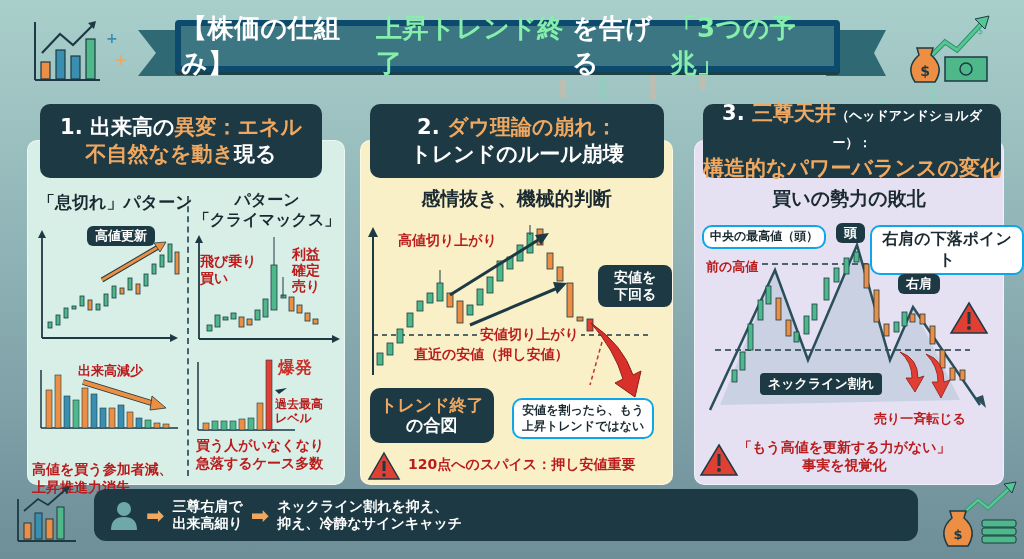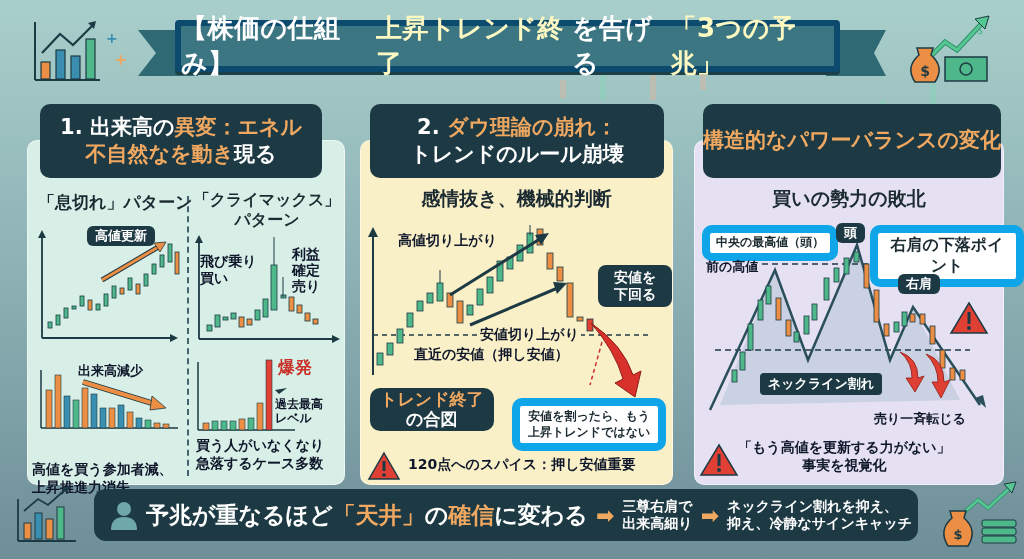--- a/index.html
+++ b/index.html
@@ -18,21 +18,21 @@
   }
   .ribbon-tail.left { left: 138px; clip-path: polygon(0 0, 100% 0, 100% 100%, 0 100%, 18px 50%); }
   .ribbon-tail.right { left: 826px; clip-path: polygon(0 0, 100% 0, 80% 50%, 100% 100%, 0 100%); }
   .ribbon {
     position: absolute; left: 175px; top: 20px; width: 665px; height: 52px;
     background: #3b7682; border: 6px solid #0c4a6e; border-radius: 4px;
     display: flex; align-items: center; justify-content: center;
     font-weight: bold; font-size: 26px; color: #fff; letter-spacing: 0.5px;
     box-shadow: 0 3px 0 #1c4047;
   }
-  .ribbon .accent { color: #fef9c3; }
+  .ribbon .accent { color: #86efac; }
 
   
   .panel {
     position: absolute; top: 140px; height: 345px; border-radius: 10px;
     border: 1px solid rgba(255,255,255,0.5);
   }
   .panel.p1 { left: 27px; width: 318px; background: #d8efe7; }
   .panel.p2 { left: 360px; width: 313px; background: #faf0c8; }
   .panel.p3 { left: 694px; width: 310px; background: #e5e1f3; }
 
@@ -44,27 +44,27 @@
   }
   .panel-title .accent { color: #f0a860; }
   .t1 { left: 40px; width: 282px; }
   .t2 { left: 370px; width: 294px; }
   .t3 { left: 703px; width: 298px; }
   .t3 .small { font-size: 13px; }
 
   .sub-heading {
     position: absolute; font-weight: bold; color: #1b2a30; text-align: center;
   }
-  .txt { position: absolute; font-weight: bold; color: #0f172a; }
+  .txt { position: absolute; font-weight: bold; color: #b91c1c; }
   .dark-tag {
     position: absolute; background: #1d3a44; color: #fff; font-weight: bold;
     border-radius: 6px; padding: 2px 8px; text-align: center; line-height: 1.2;
   }
   .bubble {
-    position: absolute; background: #fff; border: 8px solid #0ea5e9; border-radius: 10px;
+    position: absolute; background: #fff; border: 2px solid #0ea5e9; border-radius: 10px;
     font-weight: bold; text-align: center; padding: 3px 8px; color: #1b2a30; line-height: 1.3;
   }
   .divider-v {
     position: absolute; left: 187px; top: 196px; height: 280px; border-left: 2px dashed #45636b;
   }
   svg { position: absolute; overflow: visible; }
 
   
   .bottom-bar {
     position: absolute; left: 94px; top: 489px; width: 824px; height: 52px;
@@ -128,22 +128,22 @@
 
 <div class="panel p1"></div>
 <div class="panel-title t1">
   <div><span>1. 出来高の</span><span class="accent">異変：エネル</span></div>
   <div><span class="accent">不自然なを動き</span><span>現る</span></div>
 </div>
 <div class="divider-v"></div>
 
 <div class="sub-heading" style="left:38px;top:191px;font-size:17px;">「息切れ」パターン</div>
 <div class="sub-heading" style="left:192px;top:190px;width:150px;font-size:16px;line-height:1.25;">
+  <div>パターン</div>
   <div>「クライマックス」</div>
-  <div>パターン</div>
 </div>
 
 <svg style="left:38px;top:230px" width="140" height="115" viewBox="0 0 140 115">
   <line x1="4" y1="4" x2="4" y2="108" stroke="#1d3a44" stroke-width="1.8"></line>
   <polygon points="4,0 0,8 8,8" fill="#1d3a44"></polygon>
   <line x1="4" y1="108" x2="135" y2="108" stroke="#1d3a44" stroke-width="1.8"></line>
   <polygon points="140,108 132,104 132,112" fill="#1d3a44"></polygon>
   <g stroke="#1d3a44" stroke-width="0.8">
     <rect x="10" y="92" width="4" height="6" fill="#4fb88a"></rect>
       <rect x="18" y="85" width="4" height="10" fill="#4fb88a"></rect>
@@ -302,37 +302,38 @@
   <line x1="237" y1="117" x2="225" y2="160" stroke="#c8322a" stroke-width="1.5" stroke-dasharray="4,3"></line>
   <path d="M226 98 Q258 120 268 150 L276 146 L270 172 L250 158 L258 154 Q250 126 226 98 Z" fill="#d8302a" stroke="#8e1c17" stroke-width="1"></path>
 </svg>
 <div class="txt" style="left:398px;top:232px;font-size:14px;">高値切り上がり</div>
 <div class="txt" style="left:478px;top:326px;font-size:14px;background:#faf0c8;padding:0 2px;">安値切り上がり</div>
 <div class="txt" style="left:414px;top:346px;font-size:14px;">直近の安値（押し安値）</div>
 <div class="dark-tag" style="left:598px;top:265px;font-size:14px;border-radius:8px;padding:4px 16px;">
   <div>安値を</div>
   <div>下回る</div>
 </div>
-<div class="dark-tag" style="left:370px;top:388px;font-size:17px;border-radius:10px;padding:1px 10px;">
+<div class="dark-tag" style="left:370px;top:388px;font-size:17px;border-radius:10px;padding:7px 10px;">
   <div style="color:#f0a860">トレンド終了</div>
   <div>の合図</div>
 </div>
 <div class="bubble" style="left:512px;top:398px;font-size:12px;">
   <div>安値を割ったら、もう</div>
   <div>上昇トレンドではない</div>
 </div>
 <svg style="left:368px;top:452px" width="32" height="28" viewBox="0 0 32 28">
   <polygon points="16,1 31,27 1,27" fill="#e04034" stroke="#1d3a44" stroke-width="1.5"></polygon>
   <rect x="14.5" y="9" width="3" height="10" fill="#1d3a44"></rect>
     <circle cx="16" cy="23" r="1.8" fill="#1d3a44"></circle>
 </svg>
 <div class="txt" style="left:408px;top:456px;font-size:14px;">120点へのスパイス：押し安値重要</div>
 
 <div class="panel p3"></div>
 <div class="panel-title t3">
+  <div><span>3. </span><span class="accent">三尊天井</span><span class="small">（ヘッドアンドショルダー）：</span></div>
   <div class="accent">構造的なパワーバランスの変化</div>
 </div>
 <div class="sub-heading" style="left:694px;top:186px;width:310px;font-size:19px;">買いの勢力の敗北</div>
 
 <svg style="left:700px;top:240px" width="290" height="170" viewBox="0 0 290 170">
   <polygon points="20,165 75,30 108,120 157,5 190,120 213,67 260,160" fill="#b7c6d8" opacity="0.6"></polygon>
   <line x1="62" y1="24" x2="270" y2="24" stroke="#1d3a44" stroke-width="1.3" stroke-dasharray="6,4"></line>
   <line x1="15" y1="110" x2="270" y2="110" stroke="#1d3a44" stroke-width="1.3" stroke-dasharray="6,4"></line>
   <polyline points="10,170 75,30 108,120 157,5 190,120 213,67 280,165" fill="none" stroke="#2a4f5b" stroke-width="2.5"></polyline>
   <polygon points="286,168 275,158 283,155" fill="#2a4f5b"></polygon>
@@ -397,23 +398,20 @@
   <rect x="41" y="22" width="7" height="32" fill="#4fb88a" stroke="#1d3a44"></rect>
   <polyline points="8,26 22,14 32,20 50,4" fill="none" stroke="#1d3a44" stroke-width="1.8"></polyline>
   <polygon points="54,1 46,3 51,9" fill="#1d3a44"></polygon>
 </svg>
 
 <div class="bottom-bar">
   <svg style="position:relative" width="28" height="30" viewBox="0 0 28 30">
     <circle cx="14" cy="9" r="7" fill="#6fa8a8"></circle>
     <path d="M1 30 Q1 17 14 17 Q27 17 27 30 Z" fill="#6fa8a8"></path>
   </svg>
-  <span class="main-msg">
-    <span>予兆が重なるほど</span><span class="accent">「天井」</span><span>の</span><span class="accent">確信</span><span>に変わる</span>
-  </span>
   <span class="arrow">➡</span>
   <span class="step">
     <div>三尊右肩で</div>
     <div>出来高細り</div>
   </span>
   <span class="arrow">➡</span>
   <span class="step">
     <div>ネックライン割れを抑え、</div>
     <div>抑え、冷静なサインキャッチ</div>
   </span>

